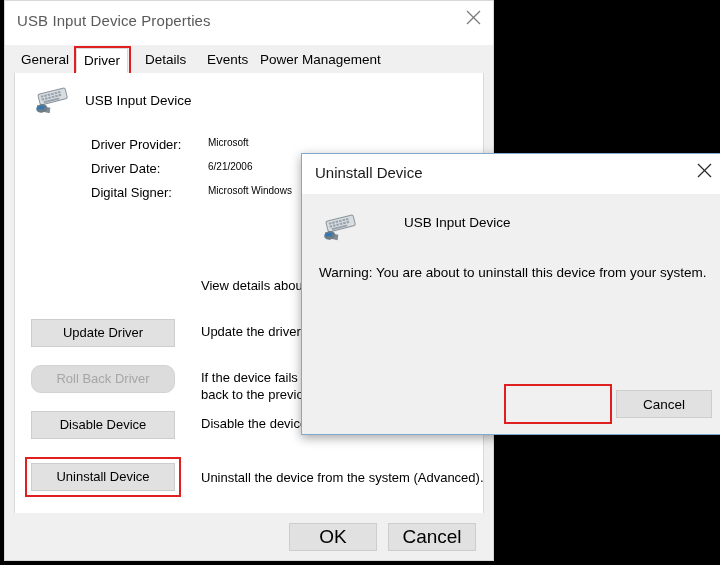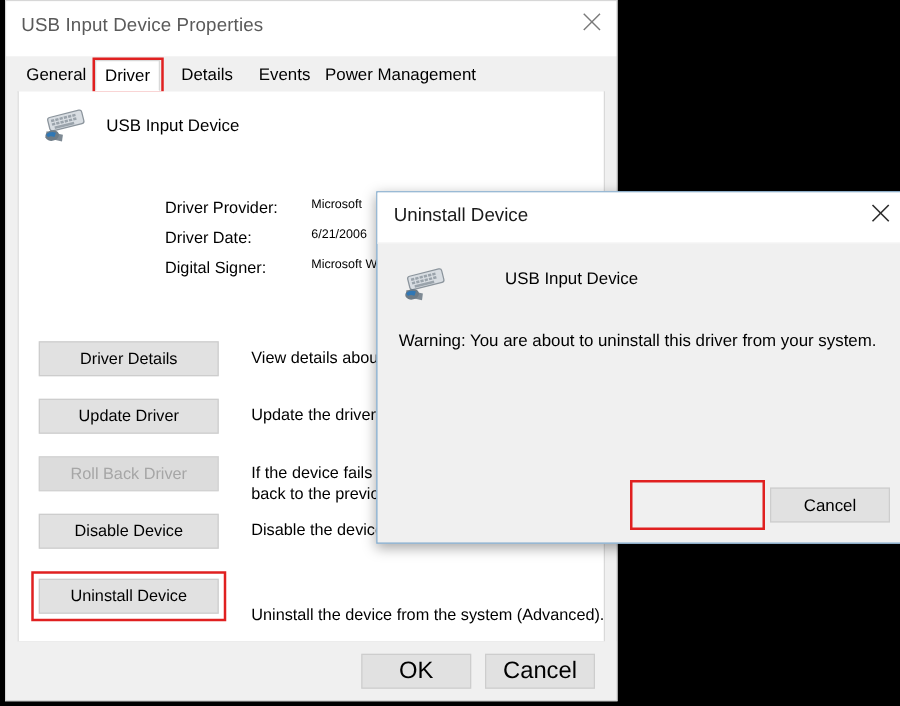--- a/index.html
+++ b/index.html
@@ -104,23 +104,22 @@
     left: 70px;
     top: 20px;
     font-size: 13.5px;
     color: #000;
   }
 
   
   #driver-info {
     position: absolute;
     left: 76px;
-    top: 85px;
+    top: 64px;
     width: 330px;
-    margin-left: 41px;
   }
   .info-row { height: 24px; position: relative; }
   .info-label {
     position: absolute;
     left: 0;
     top: 0;
     font-size: 13px;
     color: #000;
   }
   .info-value {
@@ -317,42 +316,41 @@
       </div>
       <div class="info-row">
         <span class="info-label">Digital Signer:</span>
         <span class="info-value">Microsoft Windows</span>
       </div>
     </div>
 
     <div id="actions">
 
       <div class="action-row" style="height:46px;">
-        <button class="act-btn" style="top:0;">Driver Details</button>
         <div class="act-desc">View details about the installed driver files.</div>
       </div>
 
       <div class="action-row" style="height:46px;">
         <button class="act-btn" style="top:0;">Update Driver</button>
         <div class="act-desc">Update the driver for this device.</div>
       </div>
 
       <div class="action-row" style="height:46px;">
-        <button class="act-btn disabled" style="top:0;" disabled="">Roll Back Driver</button>
+        <button class="act-btn disabled" style="top:0;border-radius:10px;" disabled="">Roll Back Driver</button>
         <div class="act-desc" style="white-space:normal; width:270px;">If the device fails after updating the driver, roll back to the previously installed driver.</div>
       </div>
 
       <div class="action-row" style="height:46px;">
         <button class="act-btn" style="top:0;">Disable Device</button>
         <div class="act-desc">Disable the device.</div>
       </div>
 
       <div class="action-row" style="height:50px;">
         <button class="act-btn" style="top:6px;">Uninstall Device</button>
-        <div class="act-desc" style="top:26px;">Uninstall the device from the system (Advanced).</div>
+        <div class="act-desc" style="top:12px;">Uninstall the device from the system (Advanced).</div>
         <div class="redbox" style="left:-6px; top:0px; width:156px; height:40px;"></div>
       </div>
 
     </div>
   </div>
 
   <div id="properties-footer">
     <button class="footer-btn" id="ok-button">OK</button>
     <button class="footer-btn" id="cancel-button">Cancel</button>
   </div>
@@ -390,20 +388,20 @@
               <rect x="29" y="11" width="2.6" height="2"></rect>
             <rect x="13" y="14" width="16" height="2"></rect>
           </g>
           <path d="M6 16 L18 22 L16 27 L4 21 Z" fill="#7e8a94"></path>
           <ellipse cx="9.5" cy="20.5" rx="5.5" ry="4.2" fill="#6d7b86"></ellipse>
           <path d="M5 18.5 Q9 16.5 13 19 L11 22 Q8 20 6 21 Z" fill="#2f77b5"></path>
         </g>
       </svg>
     </div>
     <div id="dlg-device-name">USB Input Device</div>
-    <div id="dlg-warning">Warning: You are about to uninstall this driver from your system.</div>
+    <div id="dlg-warning">Warning: You are about to uninstall this device from your system.</div>
   </div>
 
   <div id="uninstall-footer">
     <button class="dlg-btn" id="uninstall-cancel-button">Cancel</button>
     <div class="redbox" style="left:202px; top:3px; width:108px; height:40px;"></div>
   </div>
 </div>
 
 </body></html>

